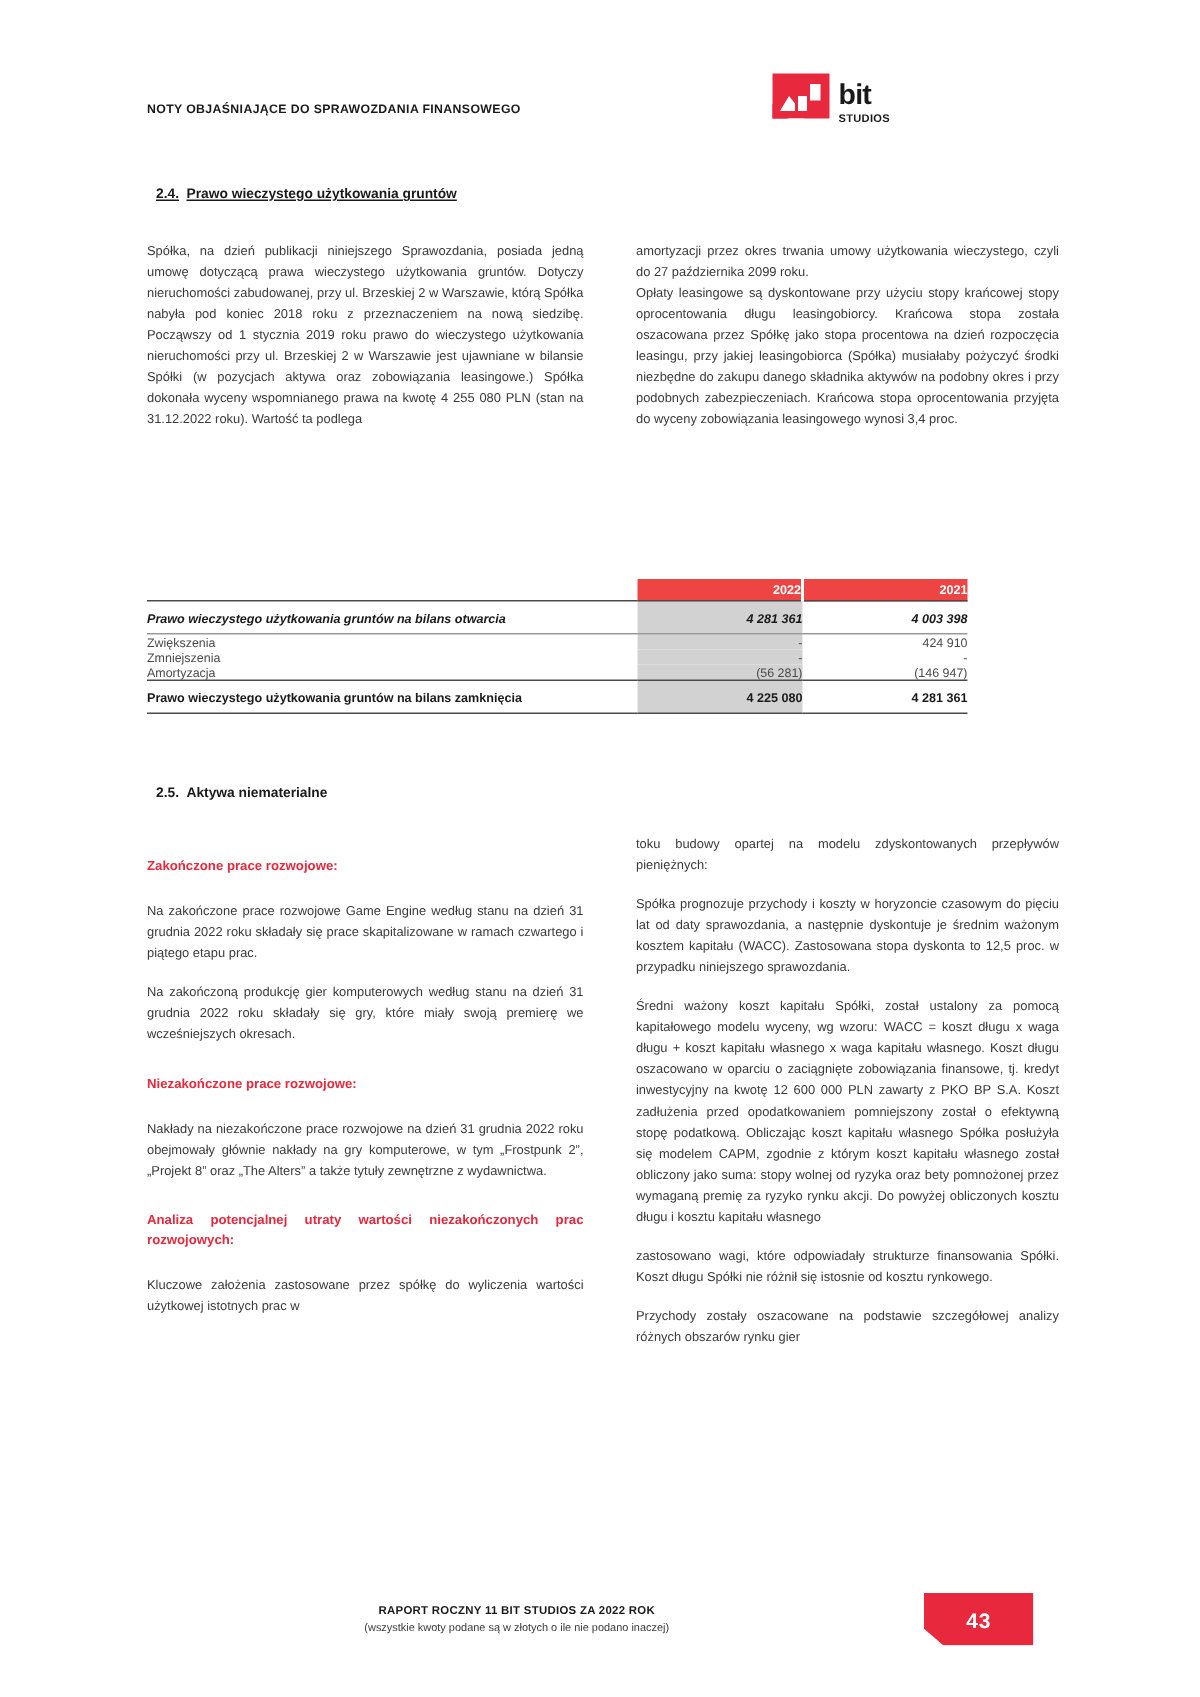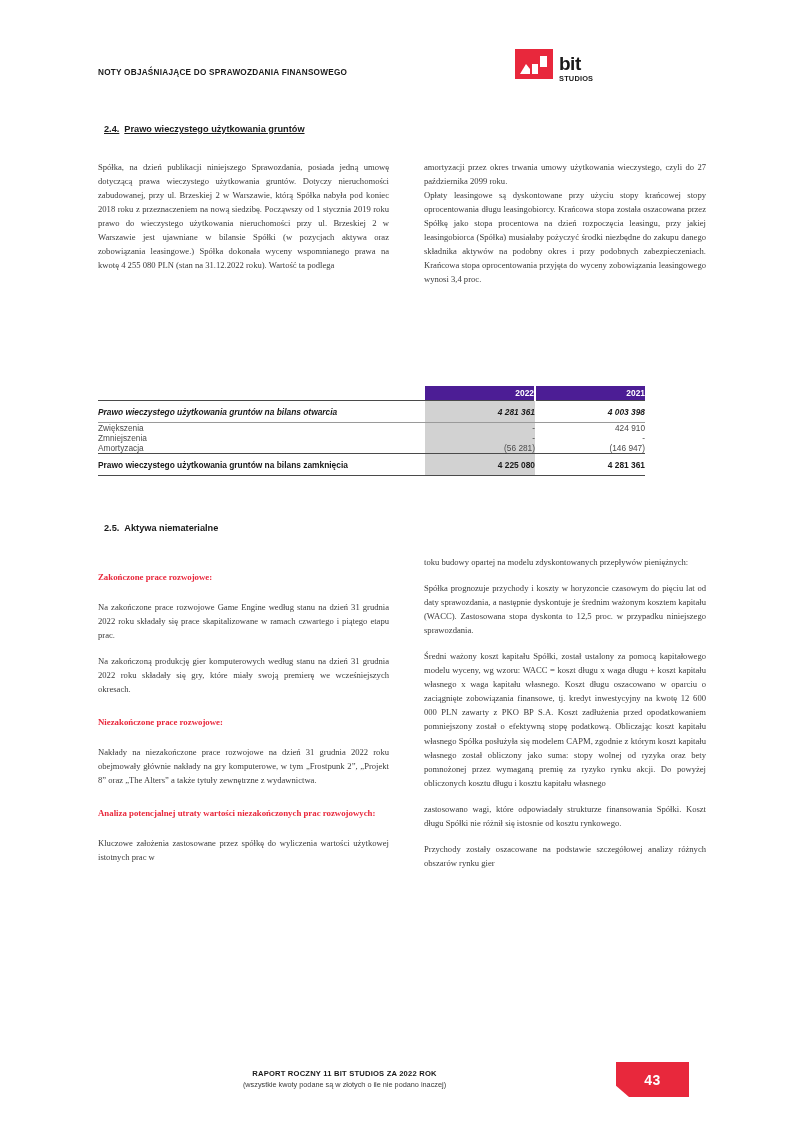--- a/index.html
+++ b/index.html
@@ -91,21 +91,20 @@
   .section-heading .num { margin-right: 5px; }
 
   
   .col {
     position: absolute;
     font-size: 8.6px;
     line-height: 14.05px;
     color: #3a3a3a;
     text-align: justify;
     text-justify: inter-word;
-    font-family: Liberation Serif, serif;
   }
   .col p {
     margin: 0 0 12px 0;
     text-align: justify;
   }
   .col p.tight { margin-bottom: 0; }
   .col p:last-child { margin-bottom: 0; }
 
   .red-head {
     color: #e8283c;
@@ -131,21 +130,21 @@
   }
   .fin-table col.c-label { width: 327px; }
   .fin-table col.c-num   { width: 110px; }
 
   .fin-table th, .fin-table td {
     padding: 0;
     vertical-align: middle;
   }
   .hdr-blank { background: #ffffff; border: none; }
   .hdr-year {
-    background: #4c1d95;
+    background: #ef4444;
     color: #ffffff;
     font-weight: bold;
     font-size: 8.4px;
     text-align: right;
     padding: 6px 9px 6px 6px;
     height: 14px;
     border-right: 2px solid #ffffff;
   }
   .hdr-year.last { border-right: none; }
 

